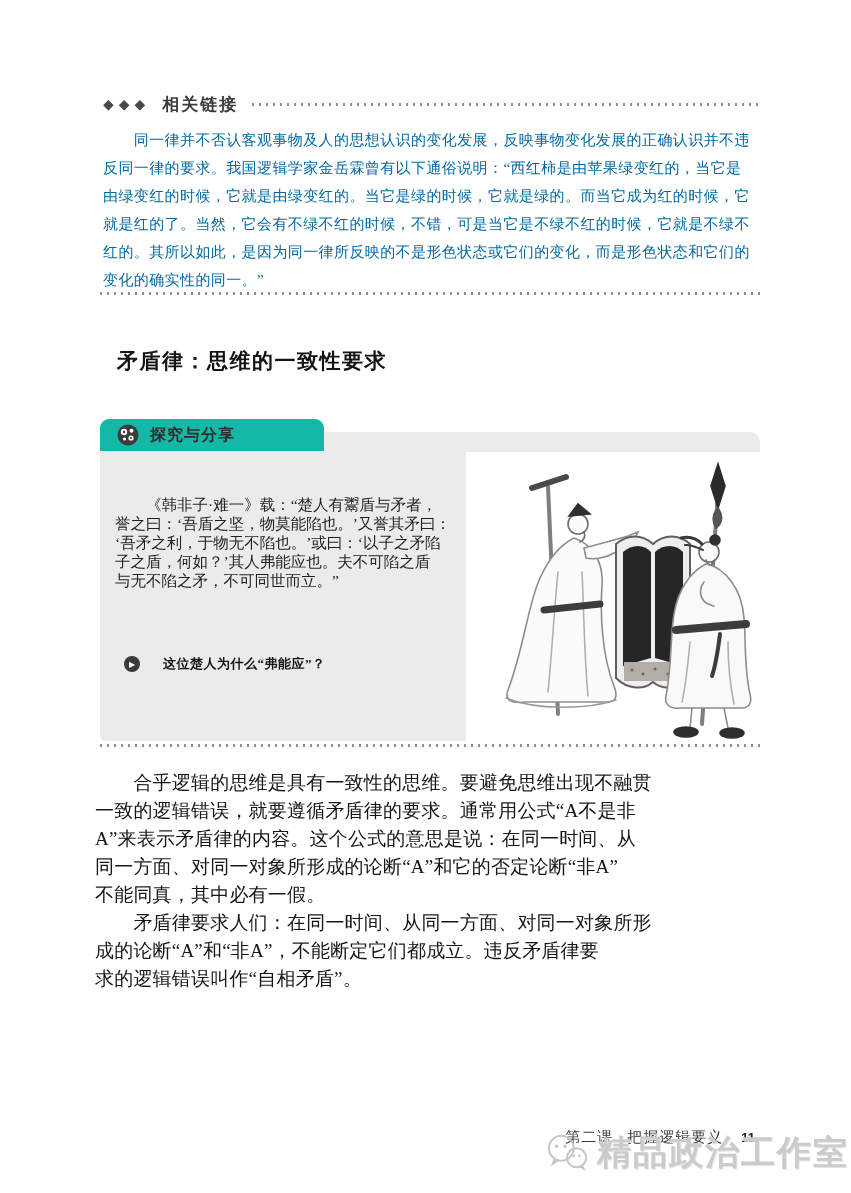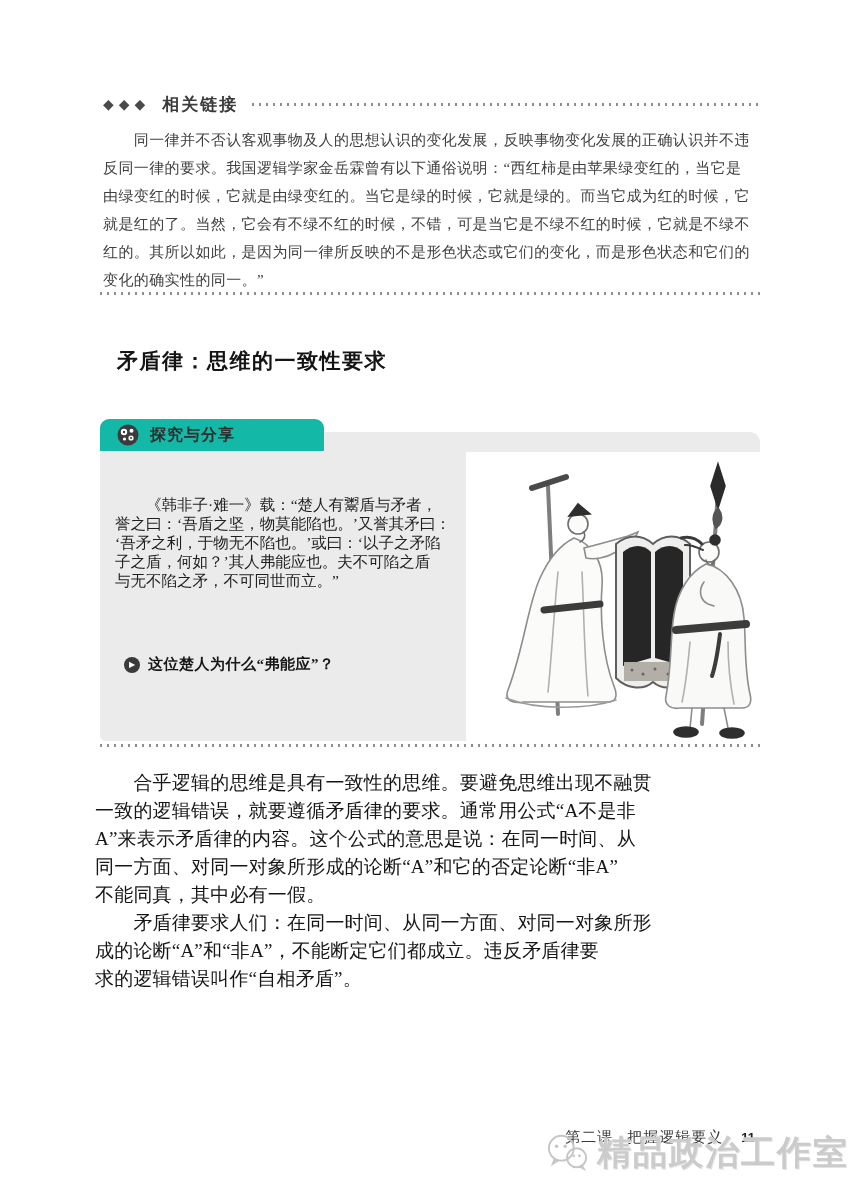--- a/index.html
+++ b/index.html
@@ -11,21 +11,21 @@
   .dots{height:3px;background-image:repeating-linear-gradient(90deg,#8f8f8f 0 2px,transparent 2px 7px);}
 
   
   .related{position:absolute;left:103px;top:93px;width:657px;}
   .rel-head{display:flex;align-items:center;height:22px;}
   .diamonds{font-size:14px;letter-spacing:5px;color:#4a4a4a;line-height:1;
             font-family:"DejaVu Sans",sans-serif;}
   .rel-title{margin-left:12px;font-family:Liberation Sans, sans-serif;
              font-weight:bold;font-size:17px;color:#3b3b3b;white-space:nowrap;letter-spacing:2px;}
   .leader{flex:1;margin-left:14px;align-self:center;}
-  .rel-body{margin-top:11px;font-size:15px;line-height:28px;color:#404040;
+  .rel-body{margin-top:11px;font-size:15px;line-height:28px;color:#0369a1;
             white-space:pre-line;letter-spacing:.4px;}
   .rule-related{position:absolute;left:100px;top:292px;width:660px;}
 
   
   .heading{position:absolute;left:117px;top:347px;margin:0;font-size:21px;font-weight:bold;
            color:#141414;letter-spacing:1.5px;}
 
   
   .explore{position:absolute;left:100px;top:419px;width:660px;height:322px;}
   .ex-body{position:absolute;left:0;top:13px;width:660px;height:309px;background:#ebebeb;
@@ -34,21 +34,21 @@
           border-radius:9px 9px 0 0;display:flex;align-items:center;padding-left:16px;
           box-sizing:border-box;}
   .ex-title{margin-left:10px;font-family:"Liberation Sans","DejaVu Sans",sans-serif;
             font-weight:bold;font-size:16px;color:#2d2d2d;letter-spacing:1px;}
   .ex-story{position:absolute;left:15px;top:76px;width:360px;font-size:15.5px;line-height:19px;
             color:#1f1f1f;white-space:pre-line;}
   .ex-question{position:absolute;left:24px;top:236px;display:flex;align-items:center;}
   .q-icon{width:16px;height:16px;border-radius:50%;background:#3a3a3a;color:#ffffff;
           font-size:8px;display:flex;align-items:center;justify-content:center;flex:0 0 16px;
           font-family:"DejaVu Sans",sans-serif;}
-  .q-text{margin-left:8px;font-weight:bold;font-size:15px;color:#161616;letter-spacing:.5px;}
+  .q-text{margin-left:23px;font-weight:bold;font-size:13px;color:#161616;letter-spacing:.5px;}
   .ex-art{position:absolute;left:366px;top:33px;width:294px;height:289px;background:#ffffff;}
   .rule-explore{position:absolute;left:100px;top:744px;width:660px;}
 
   
   .bodytext{position:absolute;left:95px;top:769px;width:572px;}
   .bodytext p{margin:0;font-size:19px;line-height:28px;color:#161616;white-space:pre-line;
               letter-spacing:.2px;}
 
   
   .pagefoot{position:absolute;top:1101px;right:96px;display:flex;align-items:baseline;

